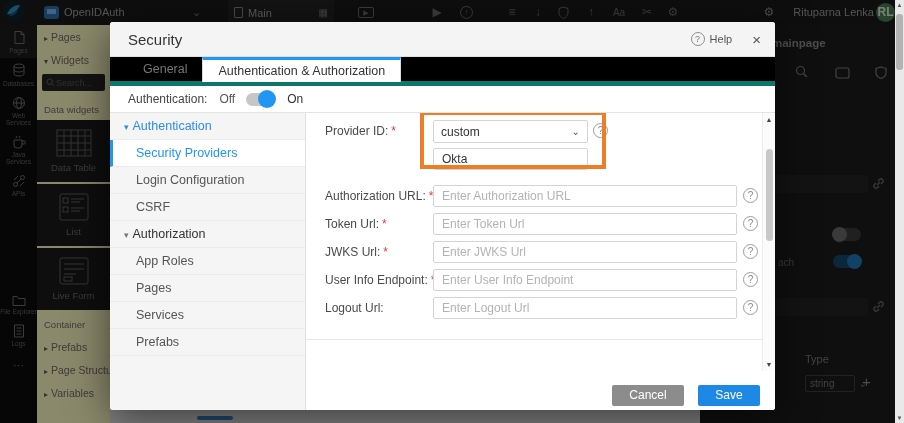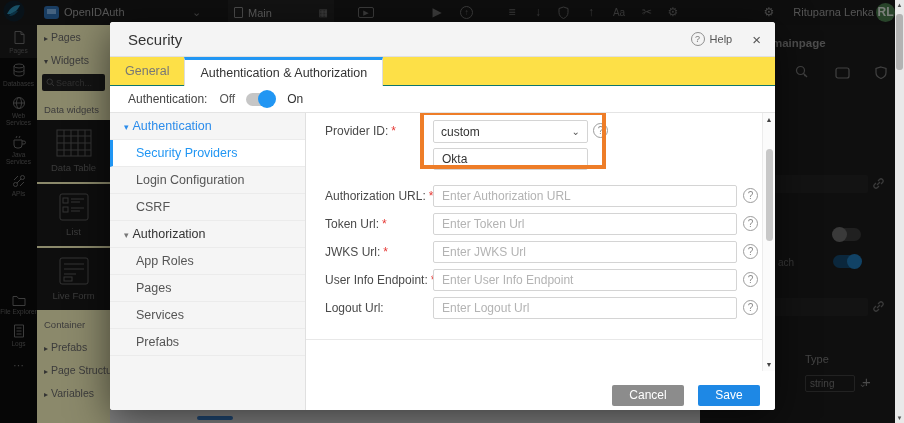--- a/index.html
+++ b/index.html
@@ -66,21 +66,21 @@
   .pg-scroll .ar { position:absolute; left:0; width:9px; font-size:6px; color:#555; text-align:center; }
   .pg-scroll .thumb { position:absolute; left:1px; top:14px; width:7px; height:56px; background:#b3b3b3; border-radius:3px; }
   
   .modal { position:absolute; left:110px; top:22px; width:665px; height:388px; background:#fff; border-radius:3px; box-shadow:0 8px 40px rgba(0,0,0,0.55); z-index:10; }
   .m-header { height:35px; background:#f4f4f4; border-bottom:1px solid #e0e0e0; border-radius:3px 3px 0 0; display:flex; align-items:center; padding:0 14px 0 18px; }
   .m-title { flex:1; font-size:15px; color:#333; }
   .m-help { display:flex; align-items:center; gap:5px; margin-right:20px; cursor:pointer; }
   .q-circle { width:14px; height:14px; border:1px solid #8e8e8e; border-radius:50%; color:#777; font-size:9px; text-align:center; line-height:13px; }
   .m-help .hl { font-size:11px; color:#555; }
   .m-close { font-size:15px; color:#555; cursor:pointer; }
-  .m-tabs { height:29px; background:#fde047; border-bottom:1px solid #0f766e; display:flex; }
+  .m-tabs { height:29px; background:#000000; border-bottom:5px solid #0f766e; display:flex; padding-left:18px; }
   .tab { font-size:12.5px; color:#777; display:flex; align-items:center; padding:0 15px; cursor:pointer; }
   .tab.active { background:#fff; color:#333; border-top:3px solid #2196f3; border-left:1px solid #dcdcdc; border-right:1px solid #dcdcdc; margin-bottom:-1px; }
   .m-authrow { height:26px; background:#fff; display:flex; align-items:center; padding-left:18px; }
   .m-authrow .al { font-size:12px; color:#444; }
   .m-authrow .off { font-size:12px; color:#555; margin-left:12px; }
   .m-authrow .on { font-size:12px; color:#333; }
   .tgl { width:27px; height:13px; background:#c6c6c6; border-radius:7px; position:relative; margin:0 14px 0 11px; cursor:pointer; }
   .tgl .knob { position:absolute; right:-3px; top:-3px; width:18px; height:18px; border-radius:50%; background:#2196f3; }
   .m-body { position:absolute; left:0; right:0; top:90px; bottom:0; display:flex; border-top:1px solid #e4e4e4; border-radius:0 0 3px 3px; overflow:hidden; }
   .m-side { width:196px; background:#f5f5f5; border-right:1px solid #e0e0e0; }

